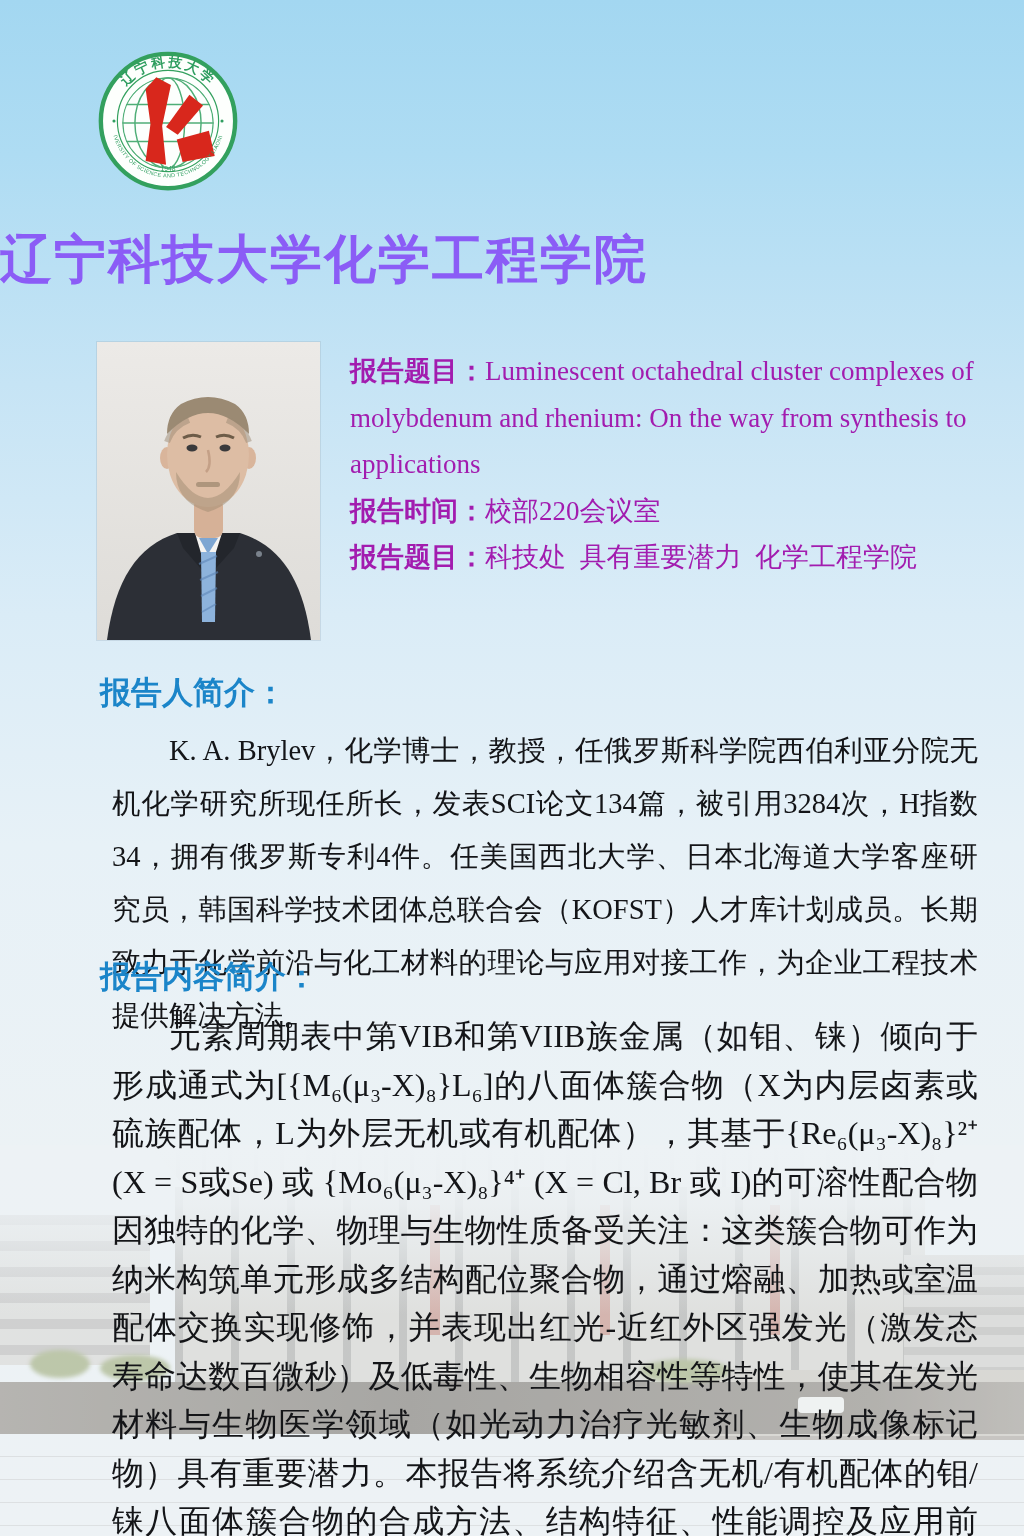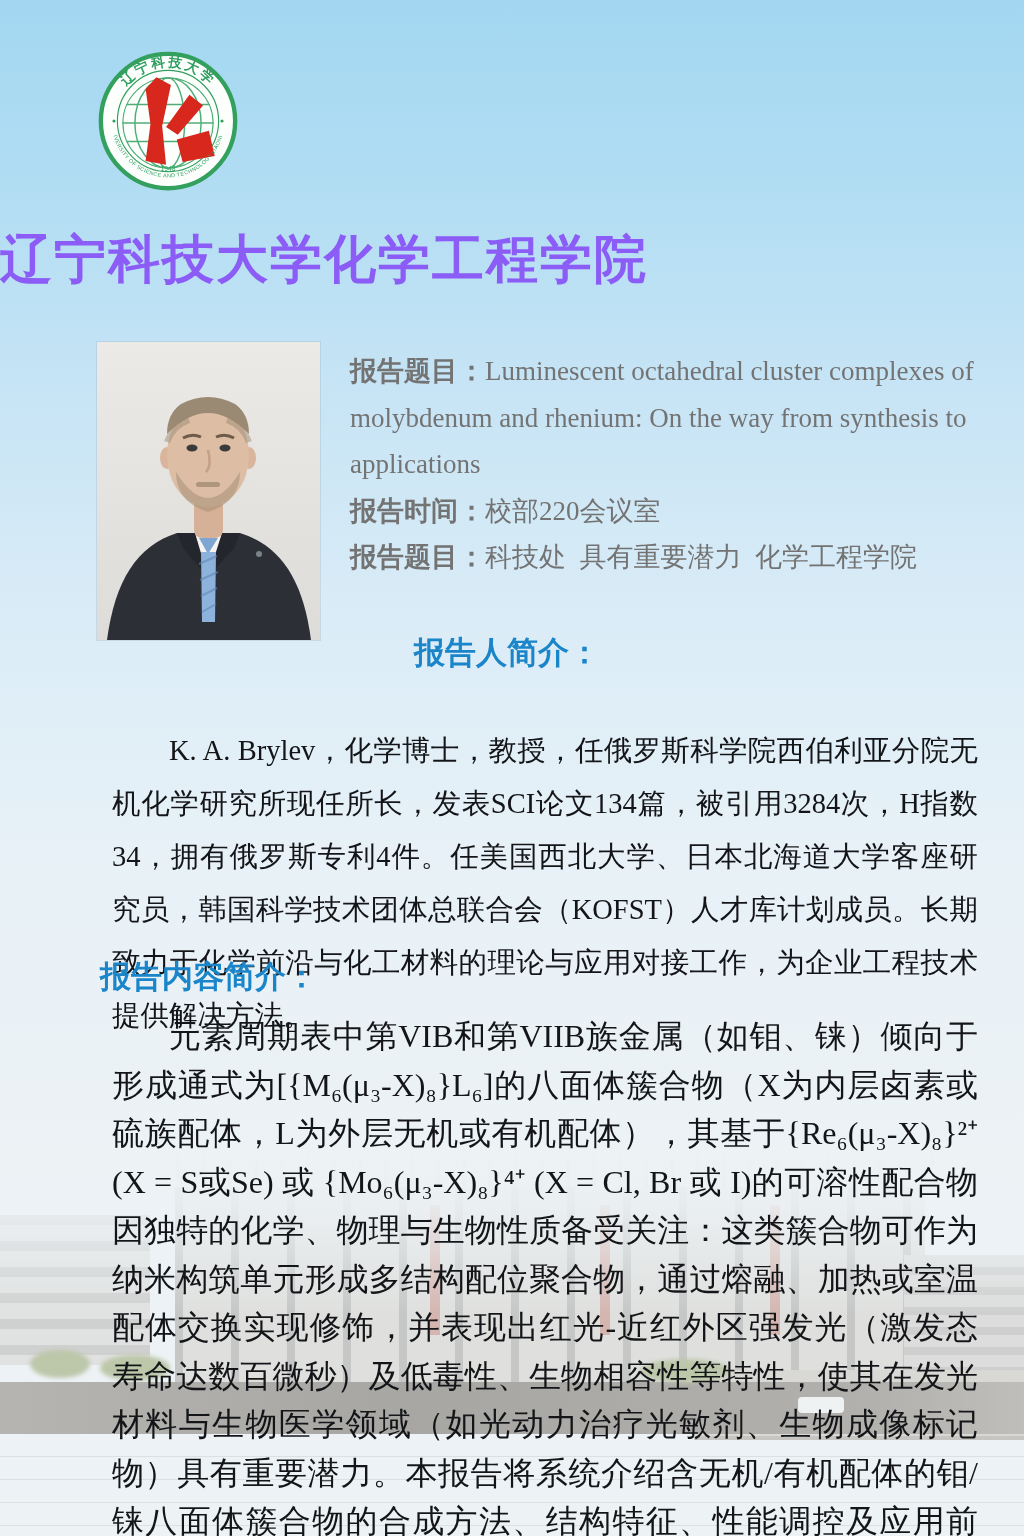--- a/index.html
+++ b/index.html
@@ -45,27 +45,27 @@
     color:#8b5cf6;font-weight:bold;font-family:"Liberation Sans", sans-serif;margin-top:40px;}
   .title .l1{font-size:52px;line-height:66px;letter-spacing:2px;}
   .title .l2{font-size:54px;line-height:68px;letter-spacing:1px;}
 
   
   .speaker-photo{left:97px;top:342px;width:223px;height:298px;z-index:5;
     box-shadow:0 0 0 1px rgba(160,180,195,.35);}
 
   
   .info{left:350px;top:348px;width:648px;z-index:5;}
-  .info-row{margin:0;font-size:27px;line-height:46.5px;color:#737373;white-space:pre-wrap;}
+  .info-row{margin:0;font-size:27px;line-height:46.5px;color:#a21caf;white-space:pre-wrap;}
   .info-row b{font-weight:700;}
 
   
   .section-heading{left:100px;width:500px;z-index:5;color:#1b85c9;
     font-size:31px;font-weight:bold;font-family:"Liberation Sans", sans-serif;}
-  .heading-bio{top:632px;text-align:right;}
+  .heading-bio{top:672px;}
   .heading-abstract{top:956px;}
   .body-par{left:100px;width:866px;z-index:5;margin:12px;color:#141518;
     text-align:justify;text-indent:57px;}
   .bio-par{top:712px;font-size:28.5px;line-height:53px;}
   .abstract-par{top:1000px;font-size:32px;line-height:48.5px;}
 </style>
 </head>
 <body>
 
 <div class="layer campus-photo">

